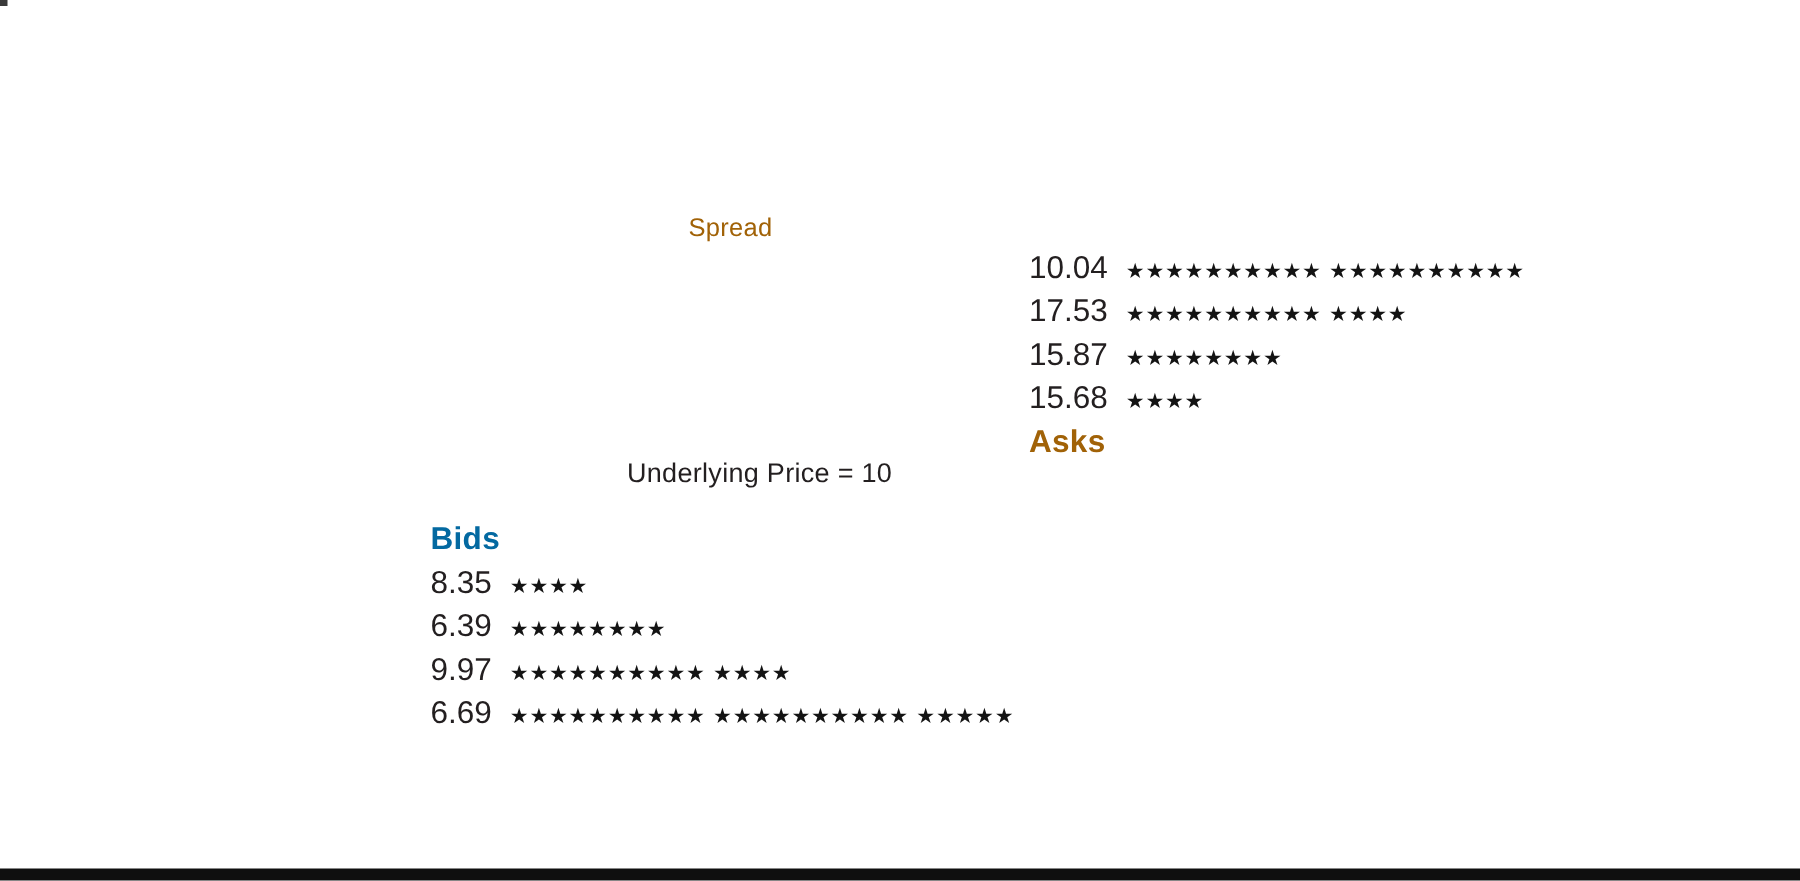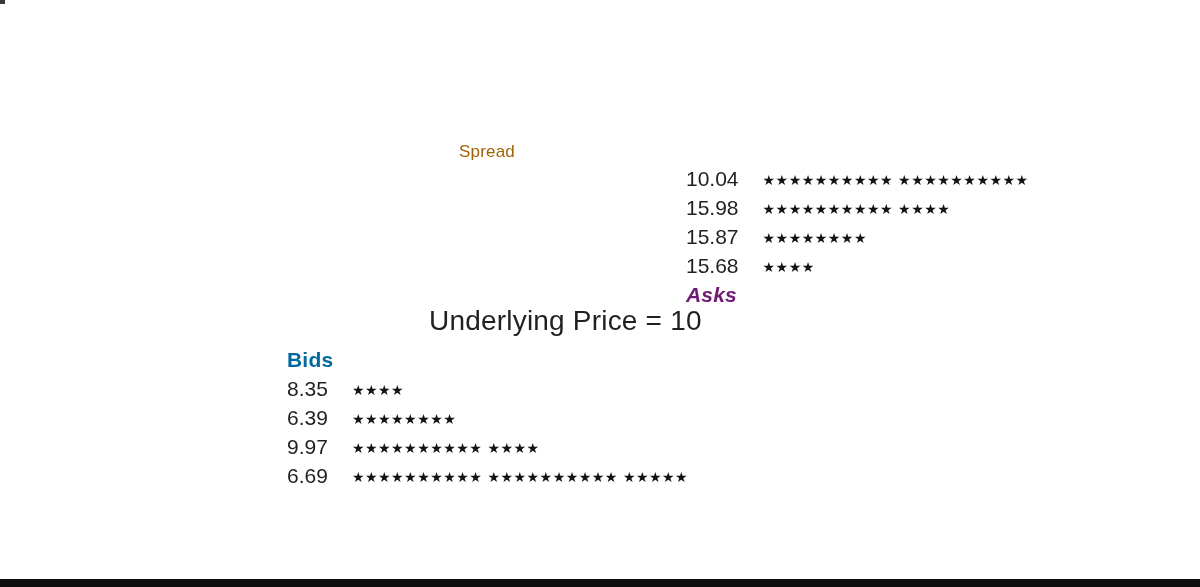--- a/index.html
+++ b/index.html
@@ -6,30 +6,30 @@
   body {
     width: 1200px; height: 587px; background: #ffffff;
     font-family: "Liberation Sans", sans-serif; overflow: hidden;
   }
   .canvas { position: relative; width: 1200px; height: 587px; background: #ffffff; }
   .spread-title {
     position: absolute; left: 459px; top: 142px;
     font-size: 17px; color: #a16207; letter-spacing: 0.2px;
   }
   .underlying {
-    position: absolute; left: 429px; top: 305px;
-    font-size: 28px; color: #231f20; letter-spacing: 0.2px;
+    position: absolute; left: 418px; top: 305px;
+    font-size: 18px; color: #231f20; letter-spacing: 0.2px;
   }
   .asks-block { position: absolute; left: 686px; top: 164px; }
   .bids-block { position: absolute; left: 287px; top: 345px; }
   .book-row {
     display: flex; align-items: center; height: 29px;
     font-size: 21px; color: #231f20; white-space: nowrap;
   }
-  .price { margin-right: 24px; }
+  .price { margin-right: 12px; }
   .stars {
     display: inline-flex; align-items: center;
     font-size: 14px; letter-spacing: 0.5px; padding-top: 2px;
   }
   .star-group { margin-right: 5px; }
   .side-label {
     font-weight: bold; font-size: 21px; height: 29px;
     display: flex; align-items: center; letter-spacing: 0.2px;
   }
   .bottom-bar {
@@ -51,40 +51,40 @@
   <div class="asks-block">
     <div>
         <div class="book-row">
           <span class="price">10.04</span>
           <span class="stars" style="color: rgb(19, 19, 19);">
             <span class="star-group">★★★★★★★★★★</span>
             <span class="star-group">★★★★★★★★★★</span>
           </span>
         </div>
         <div class="book-row">
-          <span class="price">15.98</span>
+          <span class="price">17.53</span>
           <span class="stars" style="color: rgb(19, 19, 19);">
             <span class="star-group">★★★★★★★★★★</span>
             <span class="star-group">★★★★</span>
           </span>
         </div>
         <div class="book-row">
           <span class="price">15.87</span>
           <span class="stars" style="color: rgb(19, 19, 19);">
             <span class="star-group">★★★★★★★★</span>
           </span>
         </div>
         <div class="book-row">
           <span class="price">15.68</span>
           <span class="stars" style="color: rgb(19, 19, 19);">
             <span class="star-group">★★★★</span>
           </span>
         </div>
       </div>
-    <div class="side-label" style="color: #701a75; font-style: italic;">Asks</div>
+    <div class="side-label" style="color: #a16207;">Asks</div>
   </div>
 
   <div class="underlying">Underlying Price = 10</div>
 
   <div class="bids-block">
     <div class="side-label" style="color: #0369a1;">Bids</div>
     <div>
         <div class="book-row">
           <span class="price">8.35</span>
           <span class="stars" style="color: rgb(19, 19, 19);">

